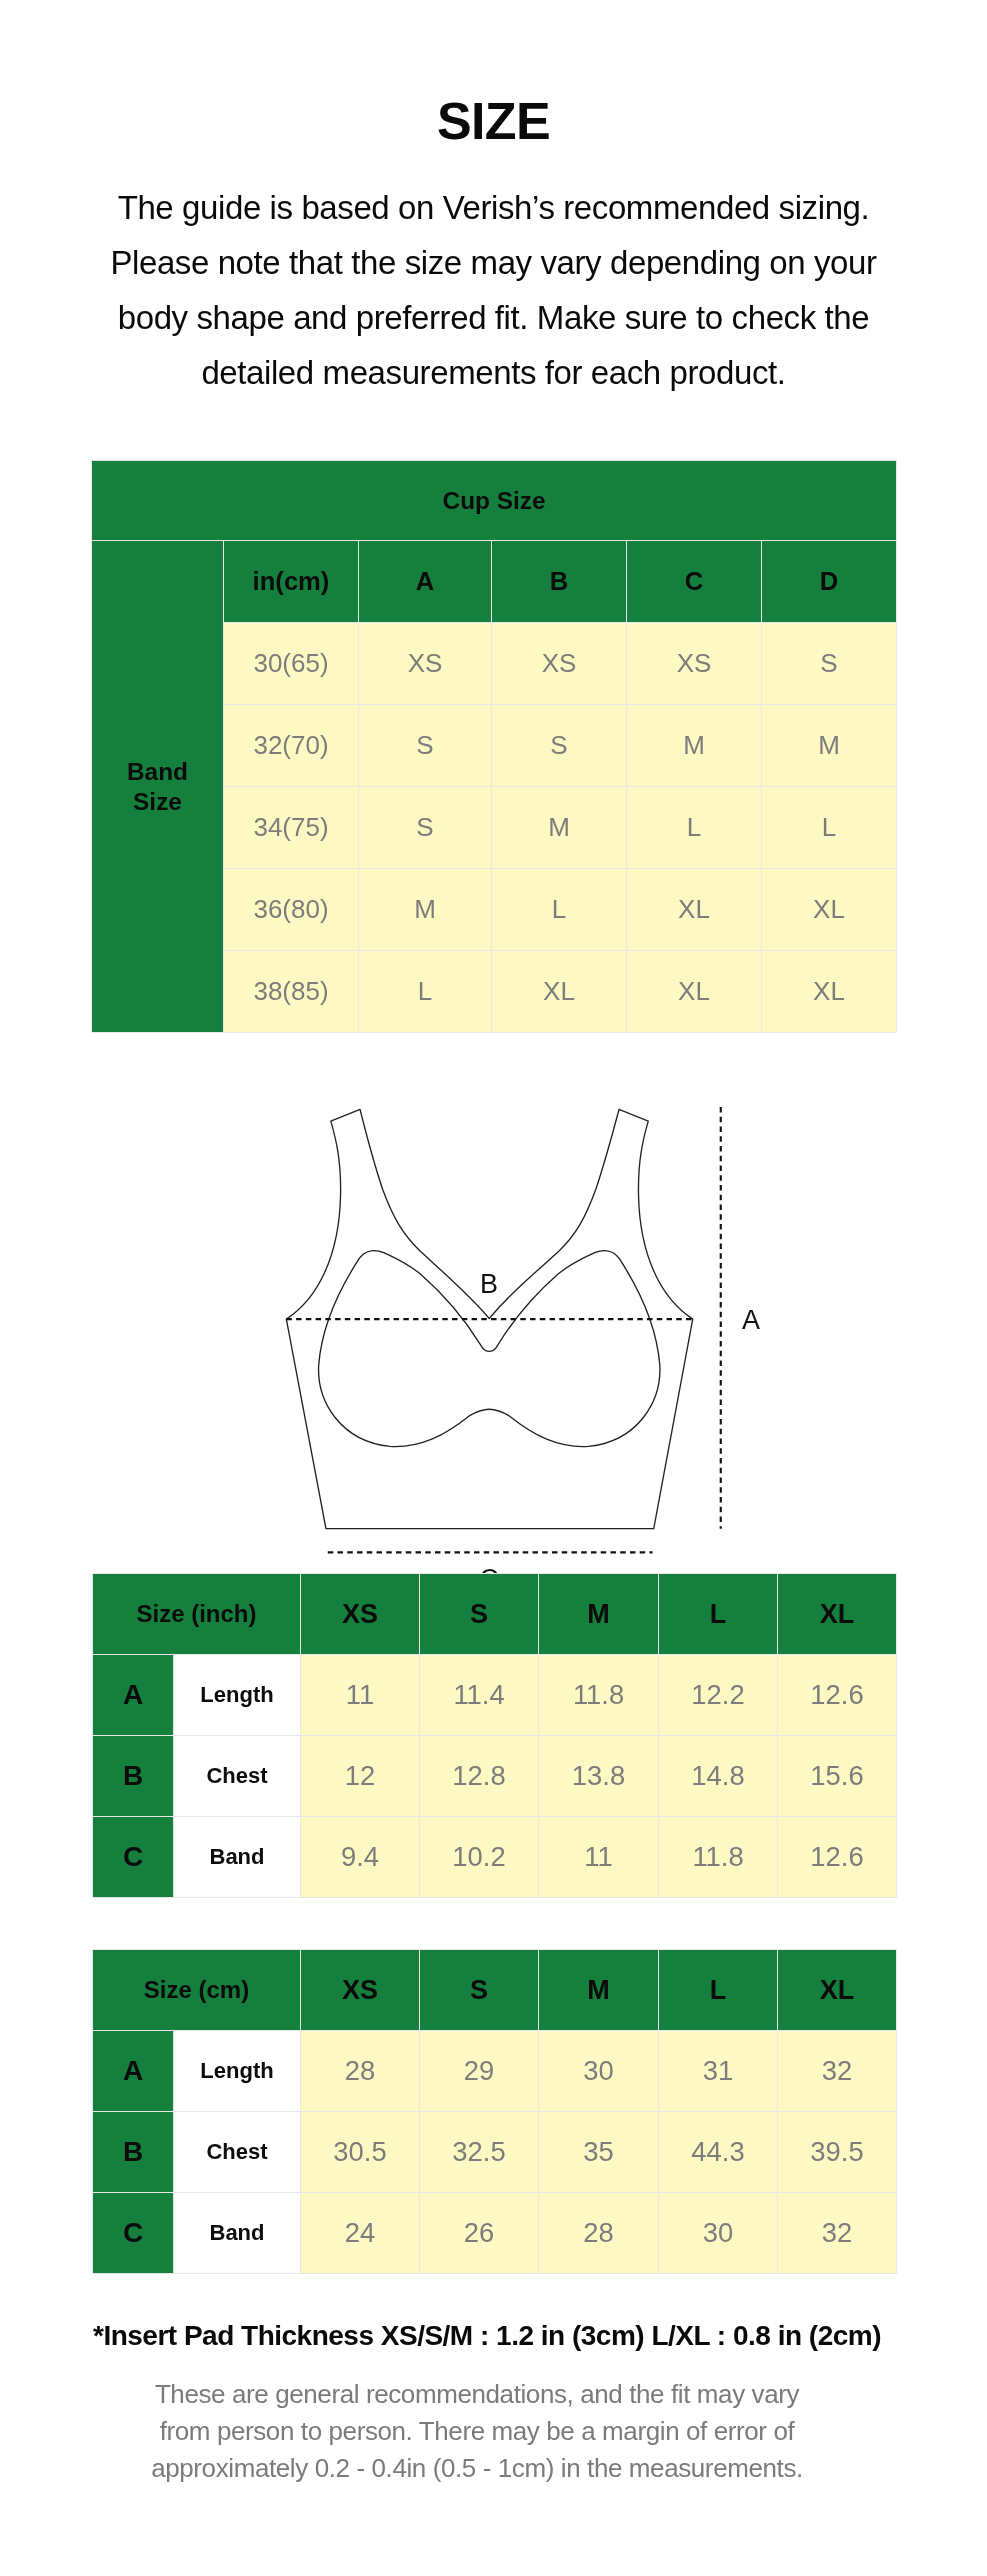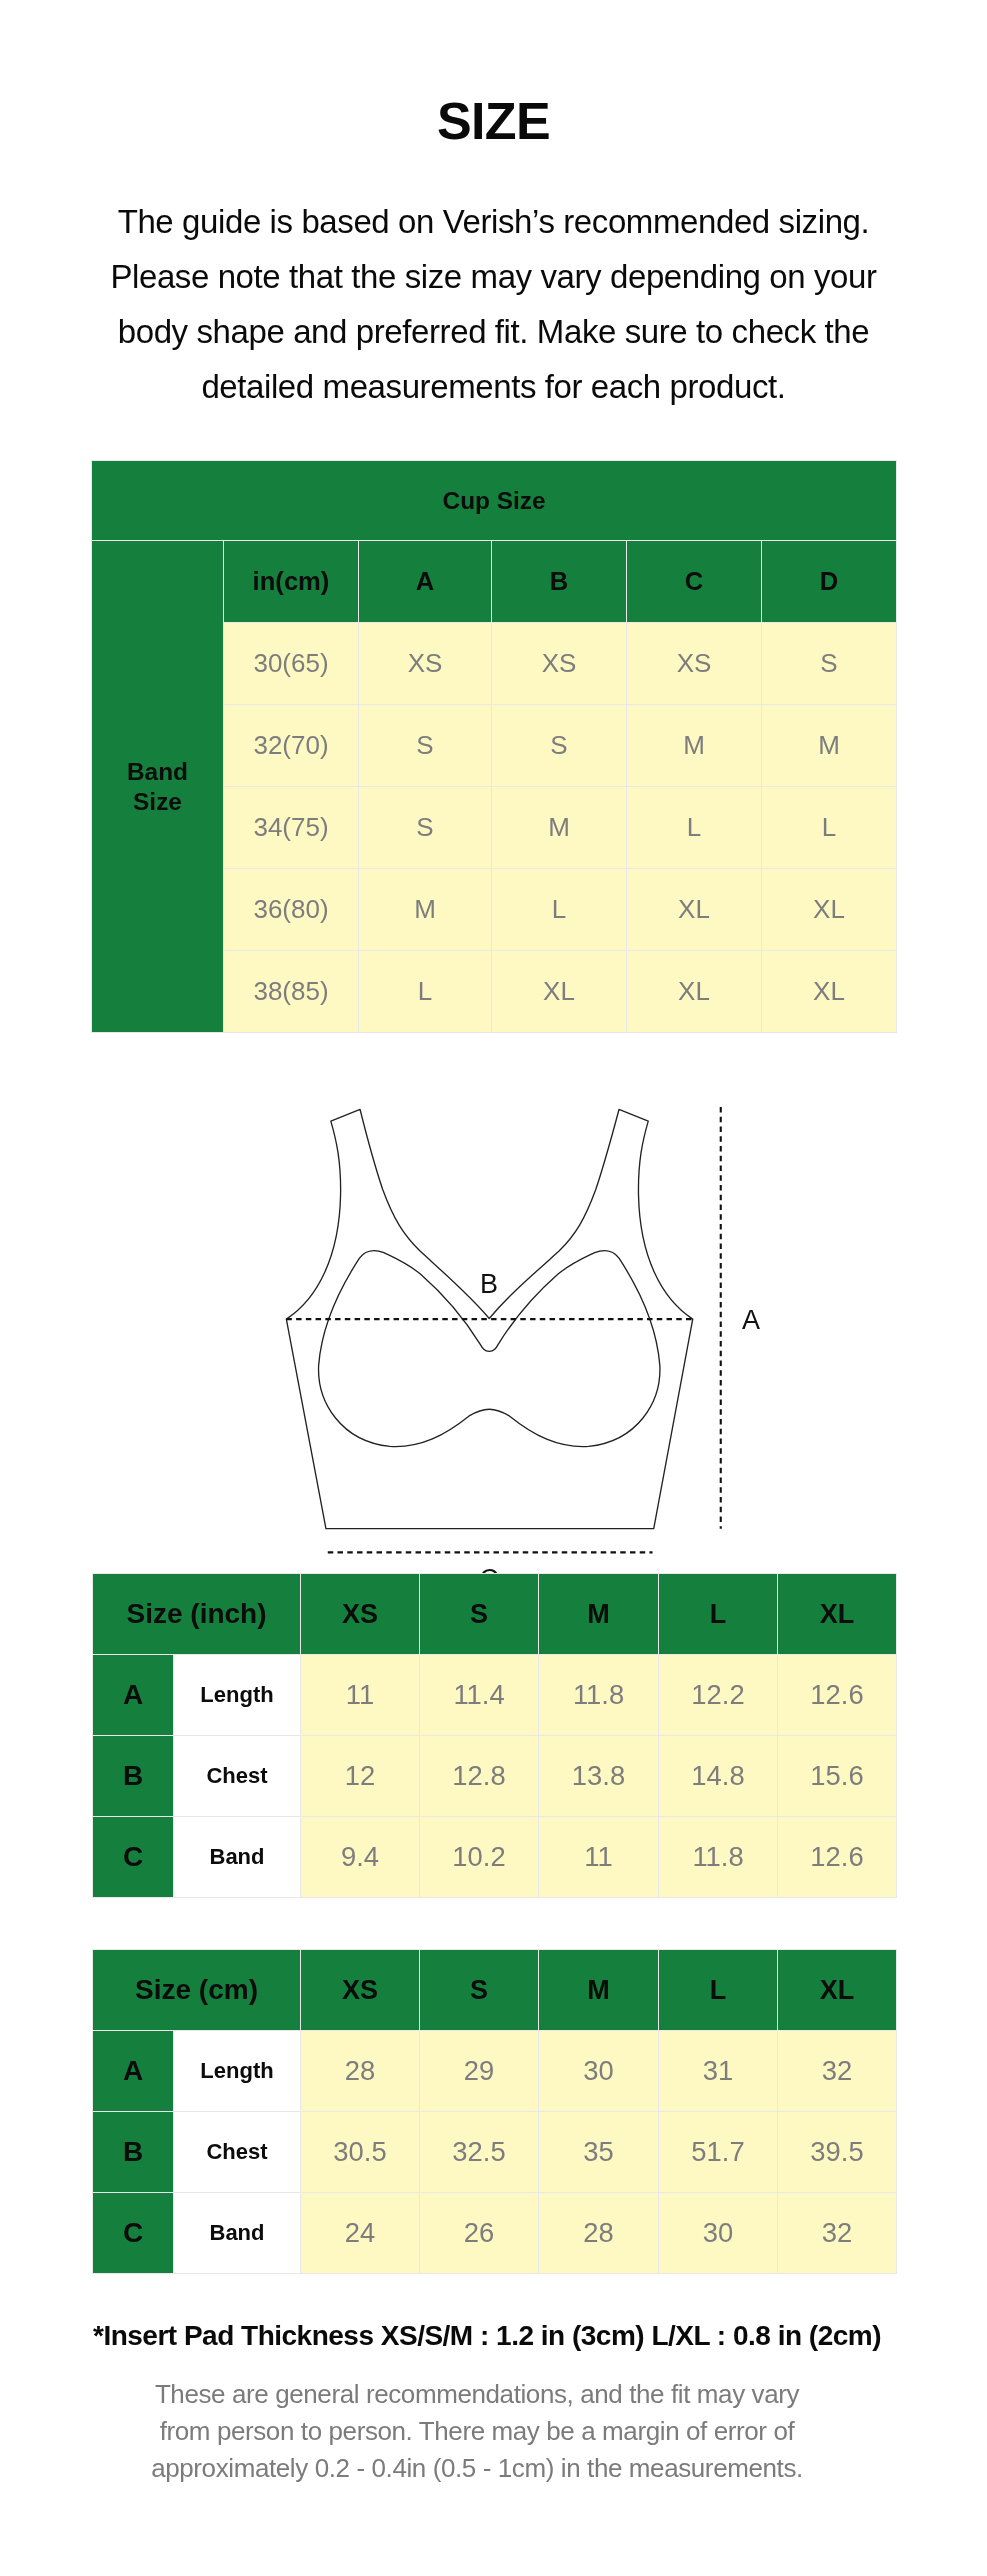--- a/index.html
+++ b/index.html
@@ -4,21 +4,21 @@
 <style>
   * { margin: 0; padding: 0; box-sizing: border-box; }
   html, body { width: 987px; height: 2576px; background: #ffffff; }
   body { position: relative; font-family: "Liberation Sans", "DejaVu Sans", sans-serif; color: #111111; overflow: hidden; }
 
   .title {
     position: absolute; left: 0; top: 91px; width: 987px;
     text-align: center; font-size: 52px; font-weight: bold; letter-spacing: -0.6px; color: #0a0a0a;
   }
   .intro {
-    position: absolute; left: 79px; top: 194px; width: 829px;
+    position: absolute; left: 79px; top: 180px; width: 829px;
     text-align: center; font-size: 33px; line-height: 55px; color: #0a0a0a; letter-spacing: -0.4px;
   }
 
   table.grid {
     position: absolute; border-collapse: collapse; table-layout: fixed;
   }
   table.grid td {
     border: 1.2px solid #e8e8e8; text-align: center; vertical-align: middle; padding: 0;
   }
   .hd { background: #15803d; color: #0c0c0c; font-weight: bold; }
@@ -29,21 +29,21 @@
   #t1 { left: 91px; top: 460px; width: 804px; }
   #t1 td { height: 82px; font-size: 25.6px; }
   #t1 tr.cup-row td { height: 80px; font-size: 24.4px; }
   #t1 .band-label { font-size: 24.4px; line-height: 30px; }
   #t1 .val { font-size: 26px; }
 
   
   #t2 { left: 92px; top: 1573px; width: 805px; }
   #t3 { left: 92px; top: 1949px; width: 805px; border-radius: 26px; }
   #t2 td, #t3 td { height: 81px; font-size: 27px; }
-  #t2 .hd.sizehead, #t3 .hd.sizehead { font-size: 28px; font-weight: bold; }
+  #t2 .hd.sizehead, #t3 .hd.sizehead { font-size: 24px; font-weight: bold; }
   #t2 .lbl, #t3 .lbl { font-size: 22px; }
   #t2 .val, #t3 .val { font-size: 27.4px; }
   #t2 .letter, #t3 .letter { font-size: 28px; }
 
   .diagram { position: absolute; left: 0; top: 0; width: 987px; height: 2576px; pointer-events: none; }
   .diag-label { position: absolute; font-size: 27px; color: #111; transform: translate(-50%, -50%); }
 
   .pad-note {
     position: absolute; left: 93px; top: 2320px; width: 853px;
     font-size: 28px; font-weight: bold; color: #0a0a0a; letter-spacing: -0.5px; white-space: nowrap;
@@ -254,21 +254,21 @@
     <td class="val">30</td>
     <td class="val">31</td>
     <td class="val">32</td>
   </tr>
   <tr>
     <td class="hd letter">B</td>
     <td class="lbl">Chest</td>
     <td class="val">30.5</td>
     <td class="val">32.5</td>
     <td class="val">35</td>
-    <td class="val">51.7</td>
+    <td class="val">44.3</td>
     <td class="val">39.5</td>
   </tr>
   <tr>
     <td class="hd letter">C</td>
     <td class="lbl">Band</td>
     <td class="val">24</td>
     <td class="val">26</td>
     <td class="val">28</td>
     <td class="val">30</td>
     <td class="val">32</td>

